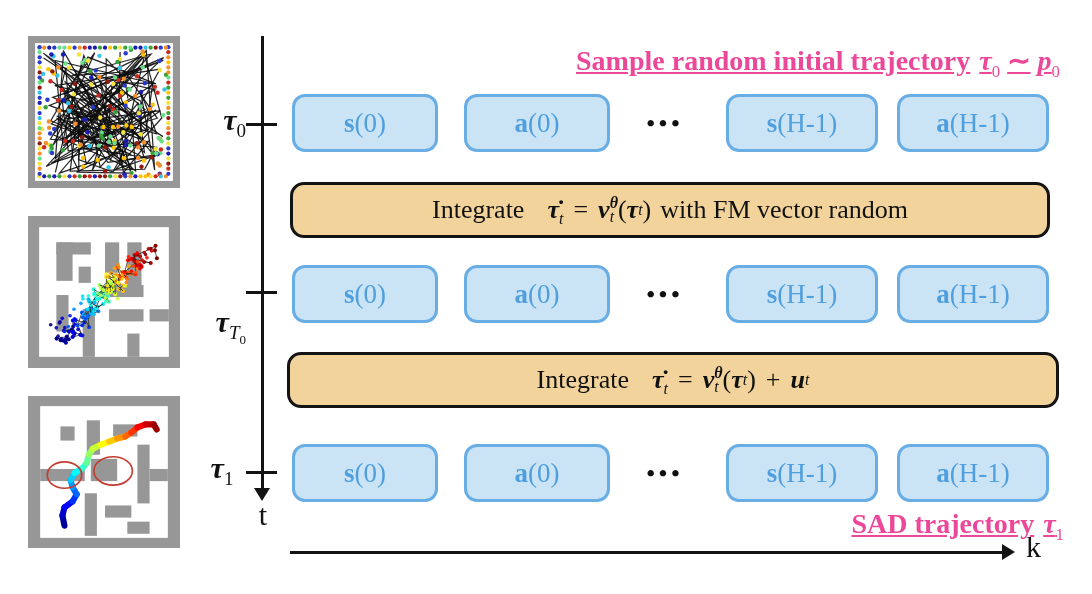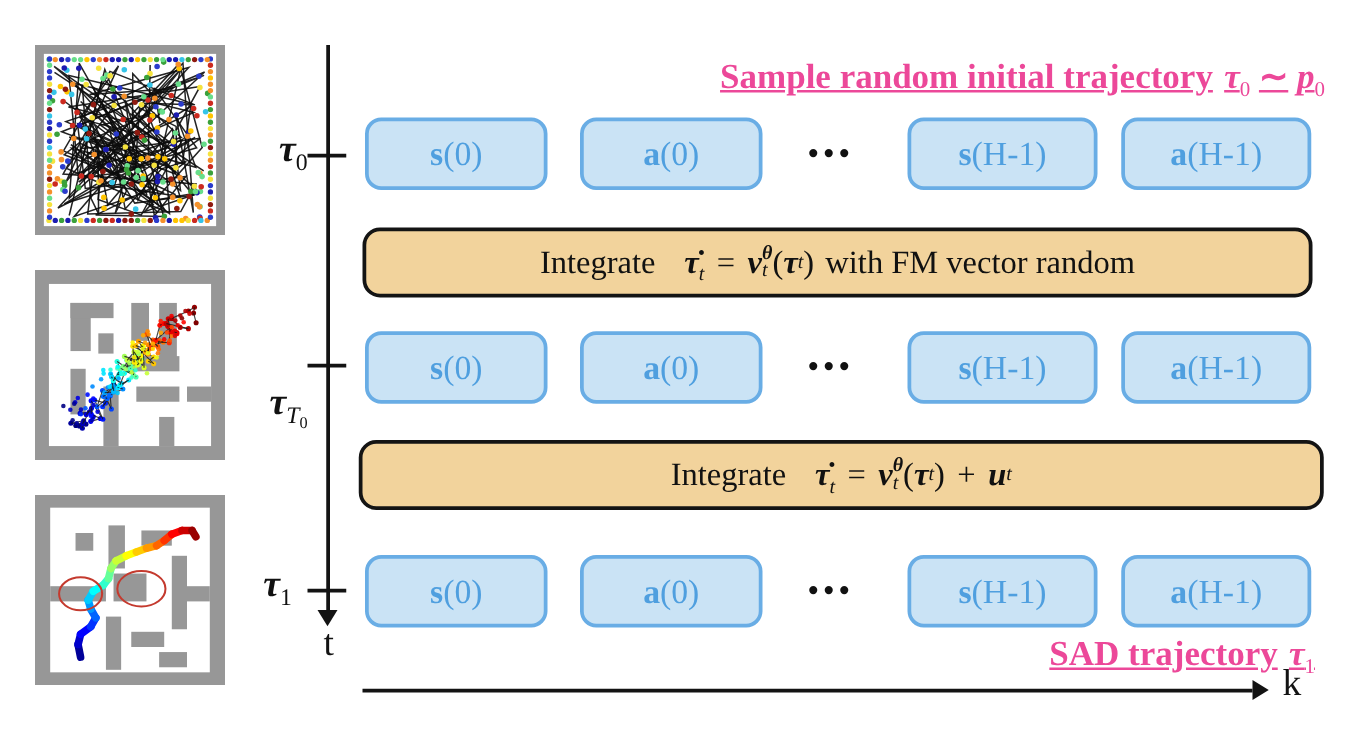--- a/index.html
+++ b/index.html
@@ -29,21 +29,21 @@
   .tau sub sub { font-size:13px; font-style:normal; line-height:0; }
   .axis-letter { position:absolute; font-size:30px; color:#131313; }
 
   
   .caption { position:absolute; color:#ec4899; font-weight:bold; font-size:28px; text-align:right;text-decoration:underline; }
   .caption .mterm { margin-left:9px; }
   .caption .simsp { margin:0 7px; font-weight:bold; }
   .caption i { font-weight:600; }
   .caption sub { font-size:0.6em; font-weight:normal; line-height:0; }
   .topcap { left:280px; top:44px; width:780px; }
-  .botcap { left:282px; top:508px; width:770px; }
+  .botcap { left:294px; top:508px; width:770px; }
 
   
   .bluebox { position:absolute; height:58px;
     background:#cae3f5; border:3px solid #69ade5; border-radius:13px;
     display:flex; align-items:center; justify-content:center;
     color:#4f9fdf; font-size:27px; }
   .bluebox b { font-weight:bold; }
   .r1 { top:94px; } .r2 { top:265px; } .r3 { top:444px; }
   .c1 { left:292px; width:146px; } .c2 { left:464px; width:146px; }
   .c4 { left:726px; width:152px; } .c5 { left:897px; width:152px; }

